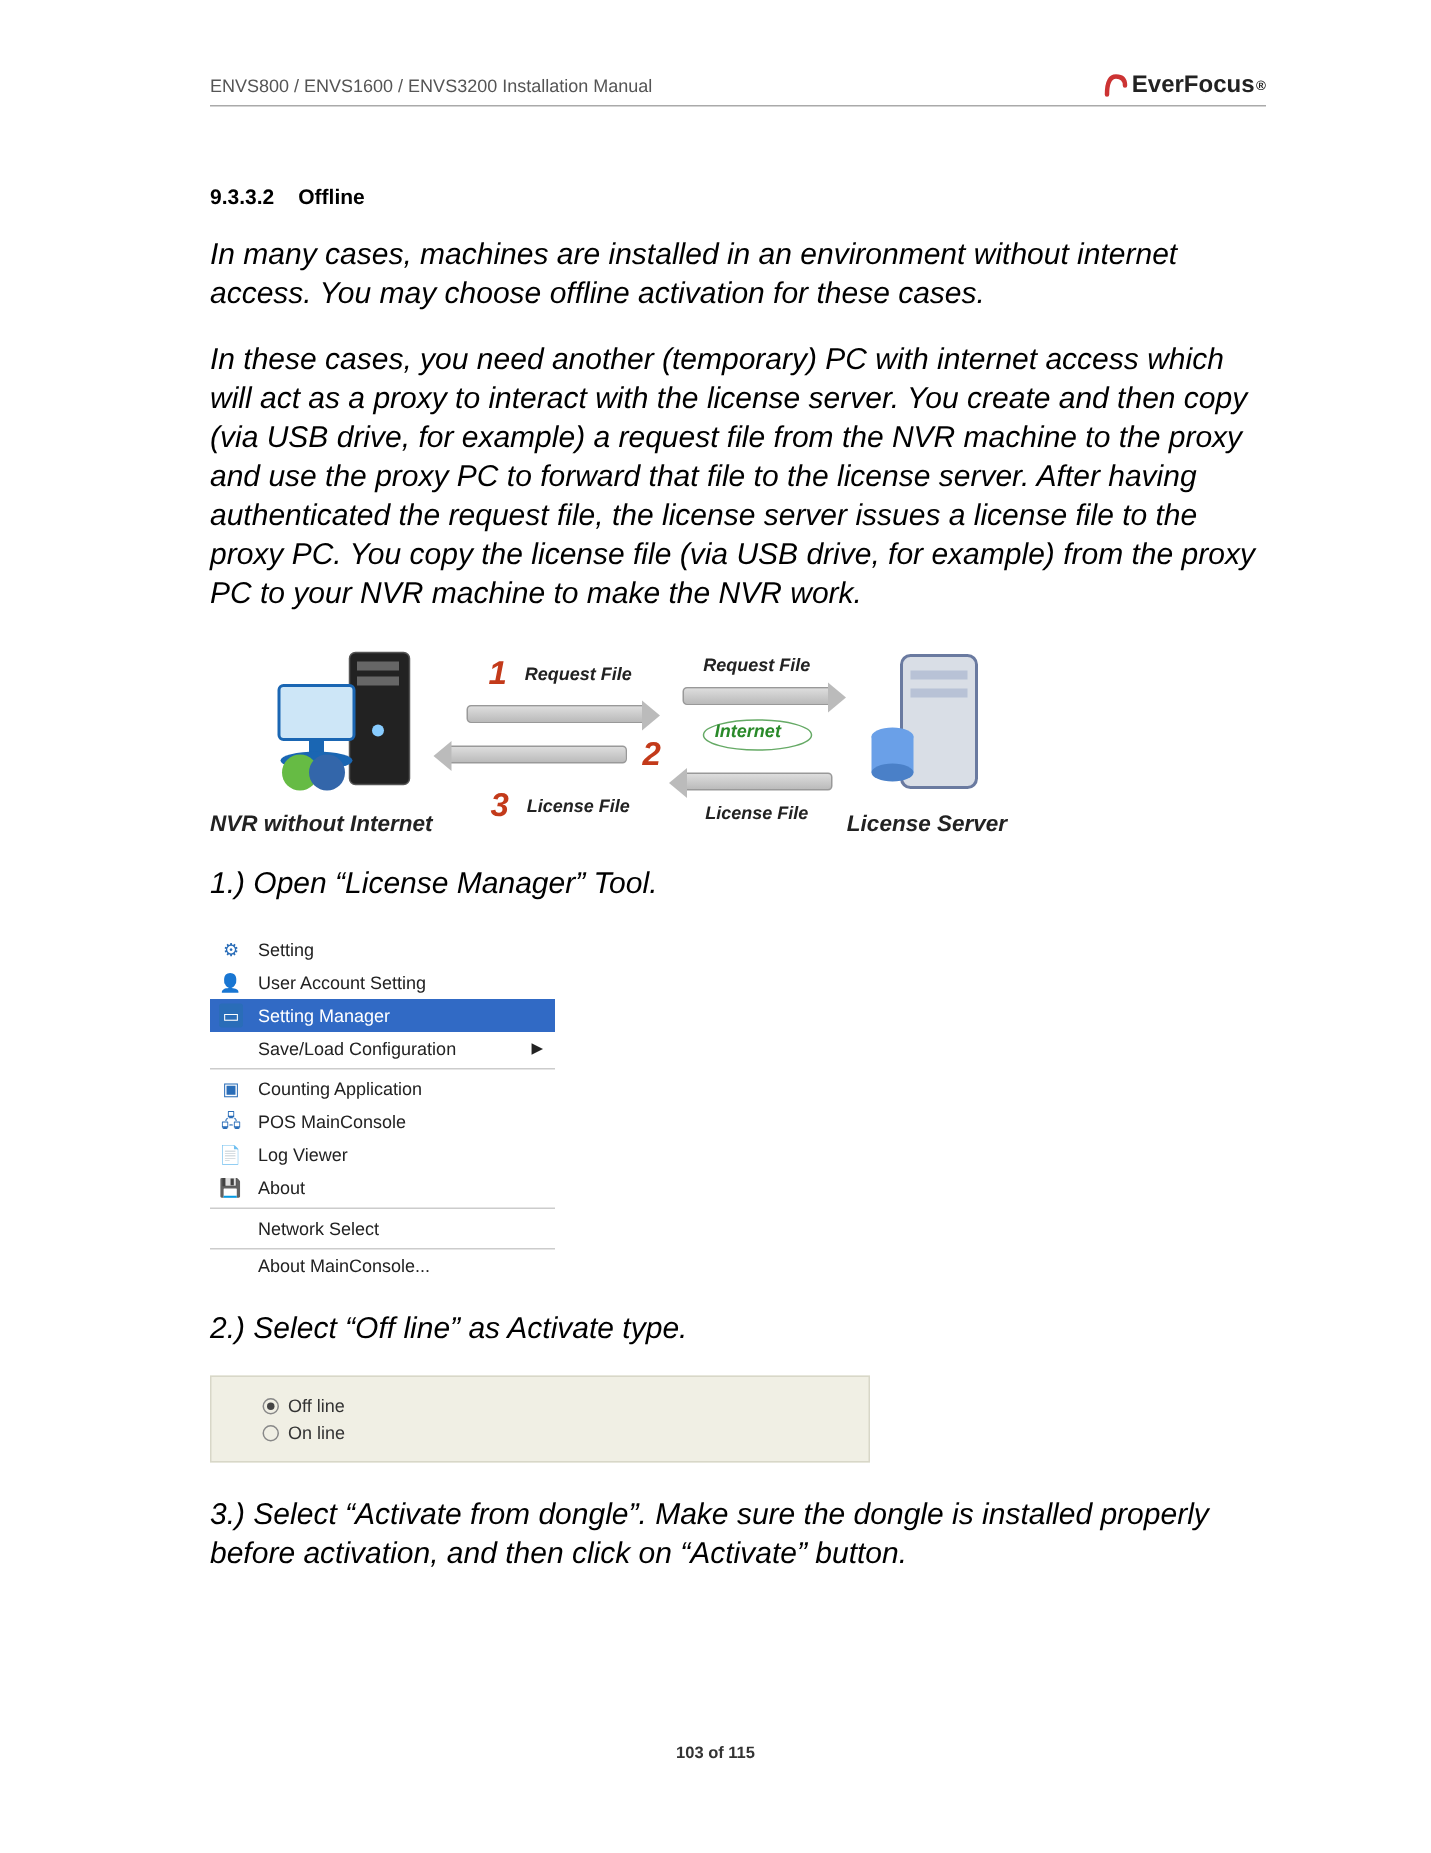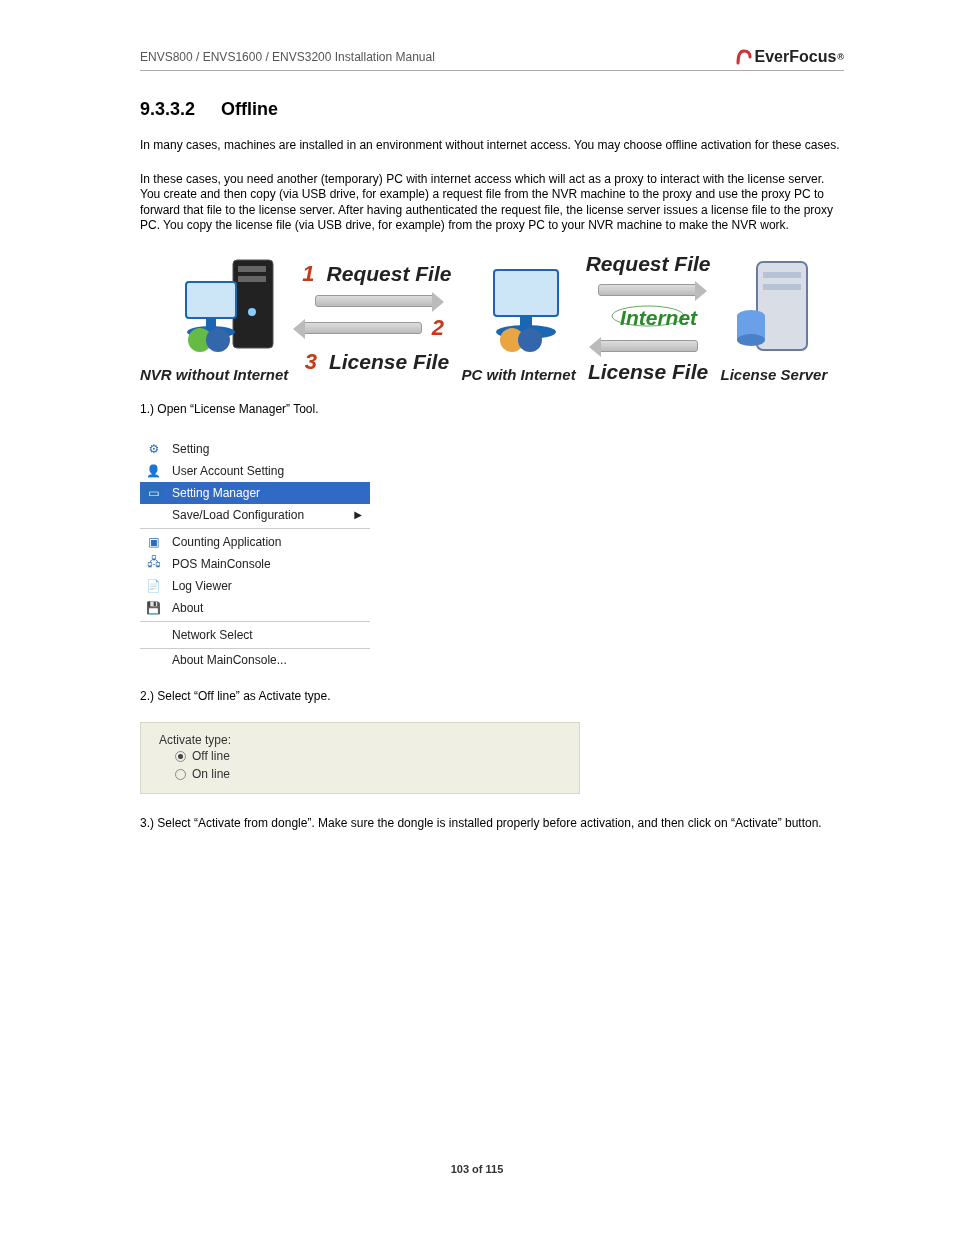--- a/index.html
+++ b/index.html
@@ -15,46 +15,47 @@
     padding: 48px 110px 0 140px;
   }
   .header-row {
     display: flex;
     justify-content: space-between;
     align-items: center;
     font-size: 12px;
     color: #555;
     border-bottom: 1px solid #aaa;
     padding-bottom: 4px;
-    margin-bottom: 28px;
+    margin-bottom: 52px;
   }
   .logo {
     display: flex;
     align-items: center;
     font-weight: bold;
     font-size: 16px;
     color: #222;
   }
   .logo .ef-icon {
     display: inline-flex;
     align-items: center;
     margin-right: 2px;
   }
   .logo sup { font-size: 9px; margin-left: 1px; }
   h2.section-title {
-    font-size: 18px;
+    font-size: 14px;
     font-weight: bold;
     margin-bottom: 18px;
     display: flex;
-    gap: 26px;
+    gap: 16px;
   }
   p.body {
-    font-size: 12px;
+    font-size: 20px;
     line-height: 1.3;
     margin-bottom: 18px;
+    font-style: italic;
   }
 
   
   .diagram {
     display: flex;
     align-items: center;
     justify-content: flex-start;
     gap: 10px;
     margin: 6px 0 18px 0;
   }
@@ -75,21 +76,21 @@
   }
   .flow-row {
     display: flex;
     align-items: center;
     gap: 8px;
   }
   .flow-label {
     font-family: "Trebuchet MS", Arial, sans-serif;
     font-style: italic;
     font-weight: bold;
-    font-size: 21px;
+    font-size: 12px;
     color: #222;
     white-space: nowrap;
   }
   .flow-label.internet { color: #2a8a2a; }
   .num {
     font-family: "Trebuchet MS", Arial, sans-serif;
     font-style: italic;
     font-weight: bold;
     font-size: 22px;
     color: #c33a1a;
@@ -257,30 +258,20 @@
       <div style="display:flex;align-items:center;gap:6px;">
         <div class="arrow left"></div>
         <span class="num">2</span>
       </div>
       <div class="flow-row">
         <span class="num">3</span>
         <span class="flow-label">License File</span>
       </div>
     </div>
 
-    <div class="node">
-      <svg width="100" height="110" viewBox="0 0 100 110">
-        <rect x="18" y="18" width="64" height="46" rx="3" fill="#cde6f7" stroke="#1a66b3" stroke-width="2"></rect>
-        <rect x="44" y="64" width="12" height="12" fill="#1a66b3"></rect>
-        <ellipse cx="50" cy="80" rx="30" ry="7" fill="#1a66b3"></ellipse>
-        <circle cx="36" cy="88" r="12" fill="#e8a542"></circle>
-        <circle cx="54" cy="88" r="12" fill="#36a"></circle>
-      </svg>
-      <div class="cap">PC with Internet</div>
-    </div>
 
     <div class="flow-col">
       <span class="flow-label">Request File</span>
       <div class="arrow right short"></div>
       <div style="position:relative;">
         <svg width="80" height="24">
           <ellipse cx="40" cy="12" rx="36" ry="10" fill="none" stroke="#6a6" stroke-width="1"></ellipse>
         </svg>
         <span class="flow-label internet" style="position:absolute;left:12px;top:2px;">Internet</span>
       </div>
@@ -352,21 +343,20 @@
       <div class="item">
         <span class="icon"></span>
         <span>About MainConsole...</span>
       </div>
     </div>
   </div>
 
   <p class="body">2.) Select “Off line” as Activate type.</p>
 
   <div class="activate-panel">
-    <div>Activate type:</div>
     <div class="opt">
       <span class="radio selected"></span>
       <span>Off line</span>
     </div>
     <div class="opt">
       <span class="radio"></span>
       <span>On line</span>
     </div>
   </div>
 

